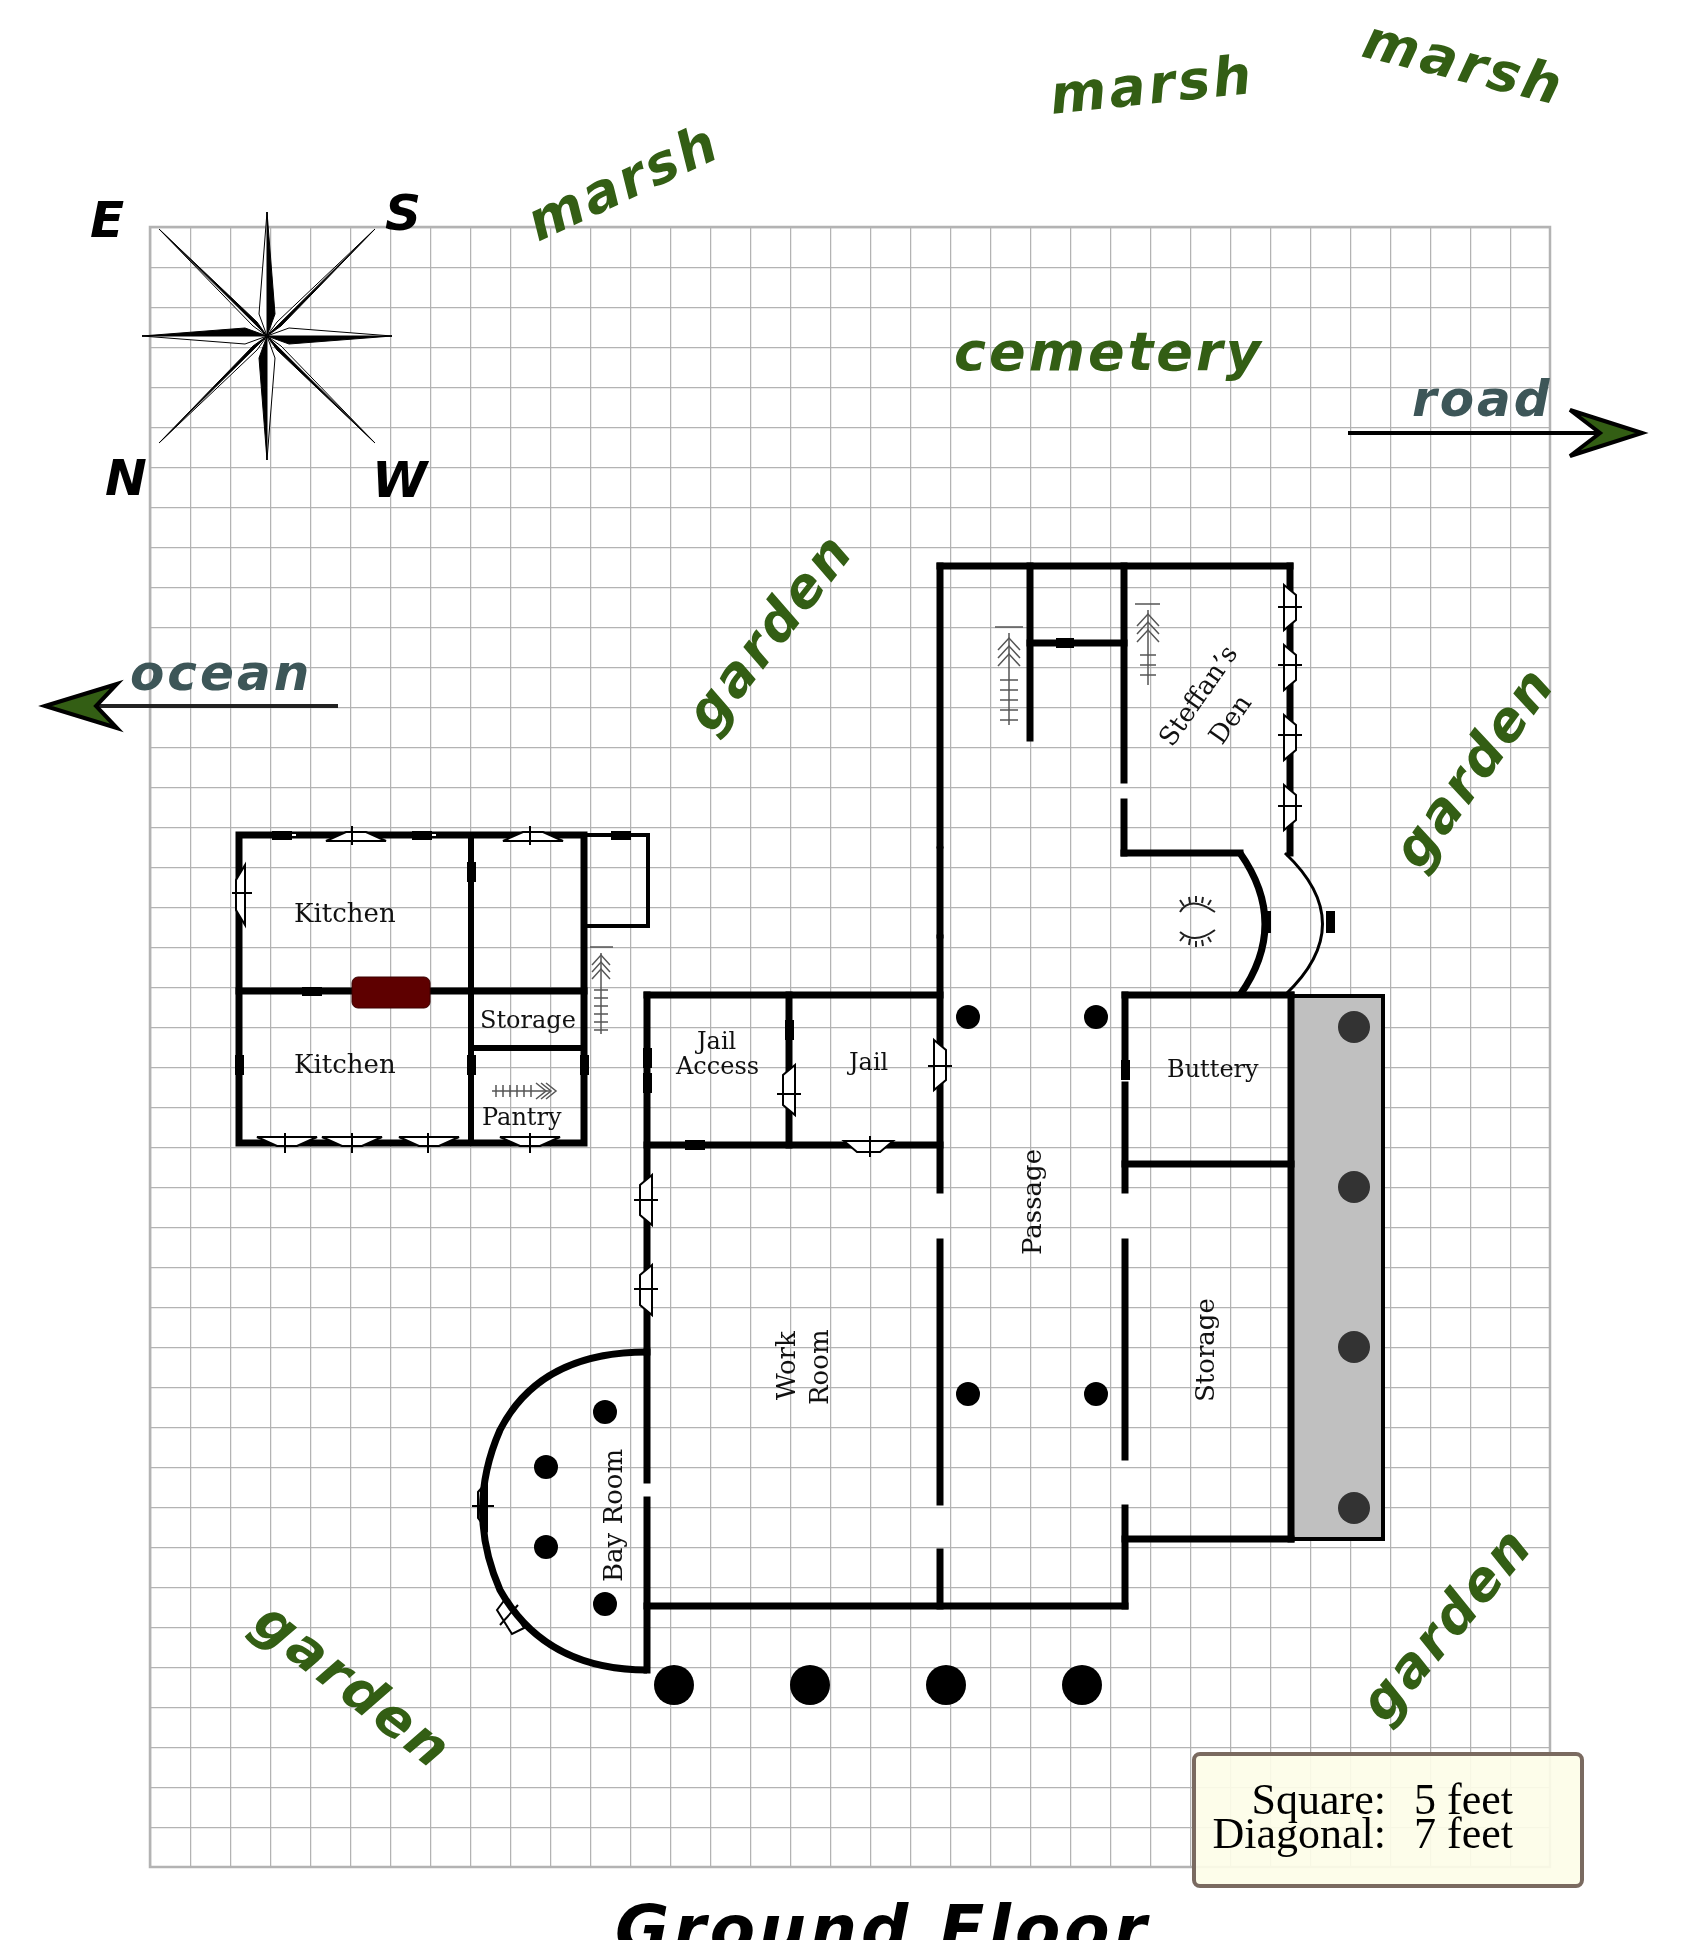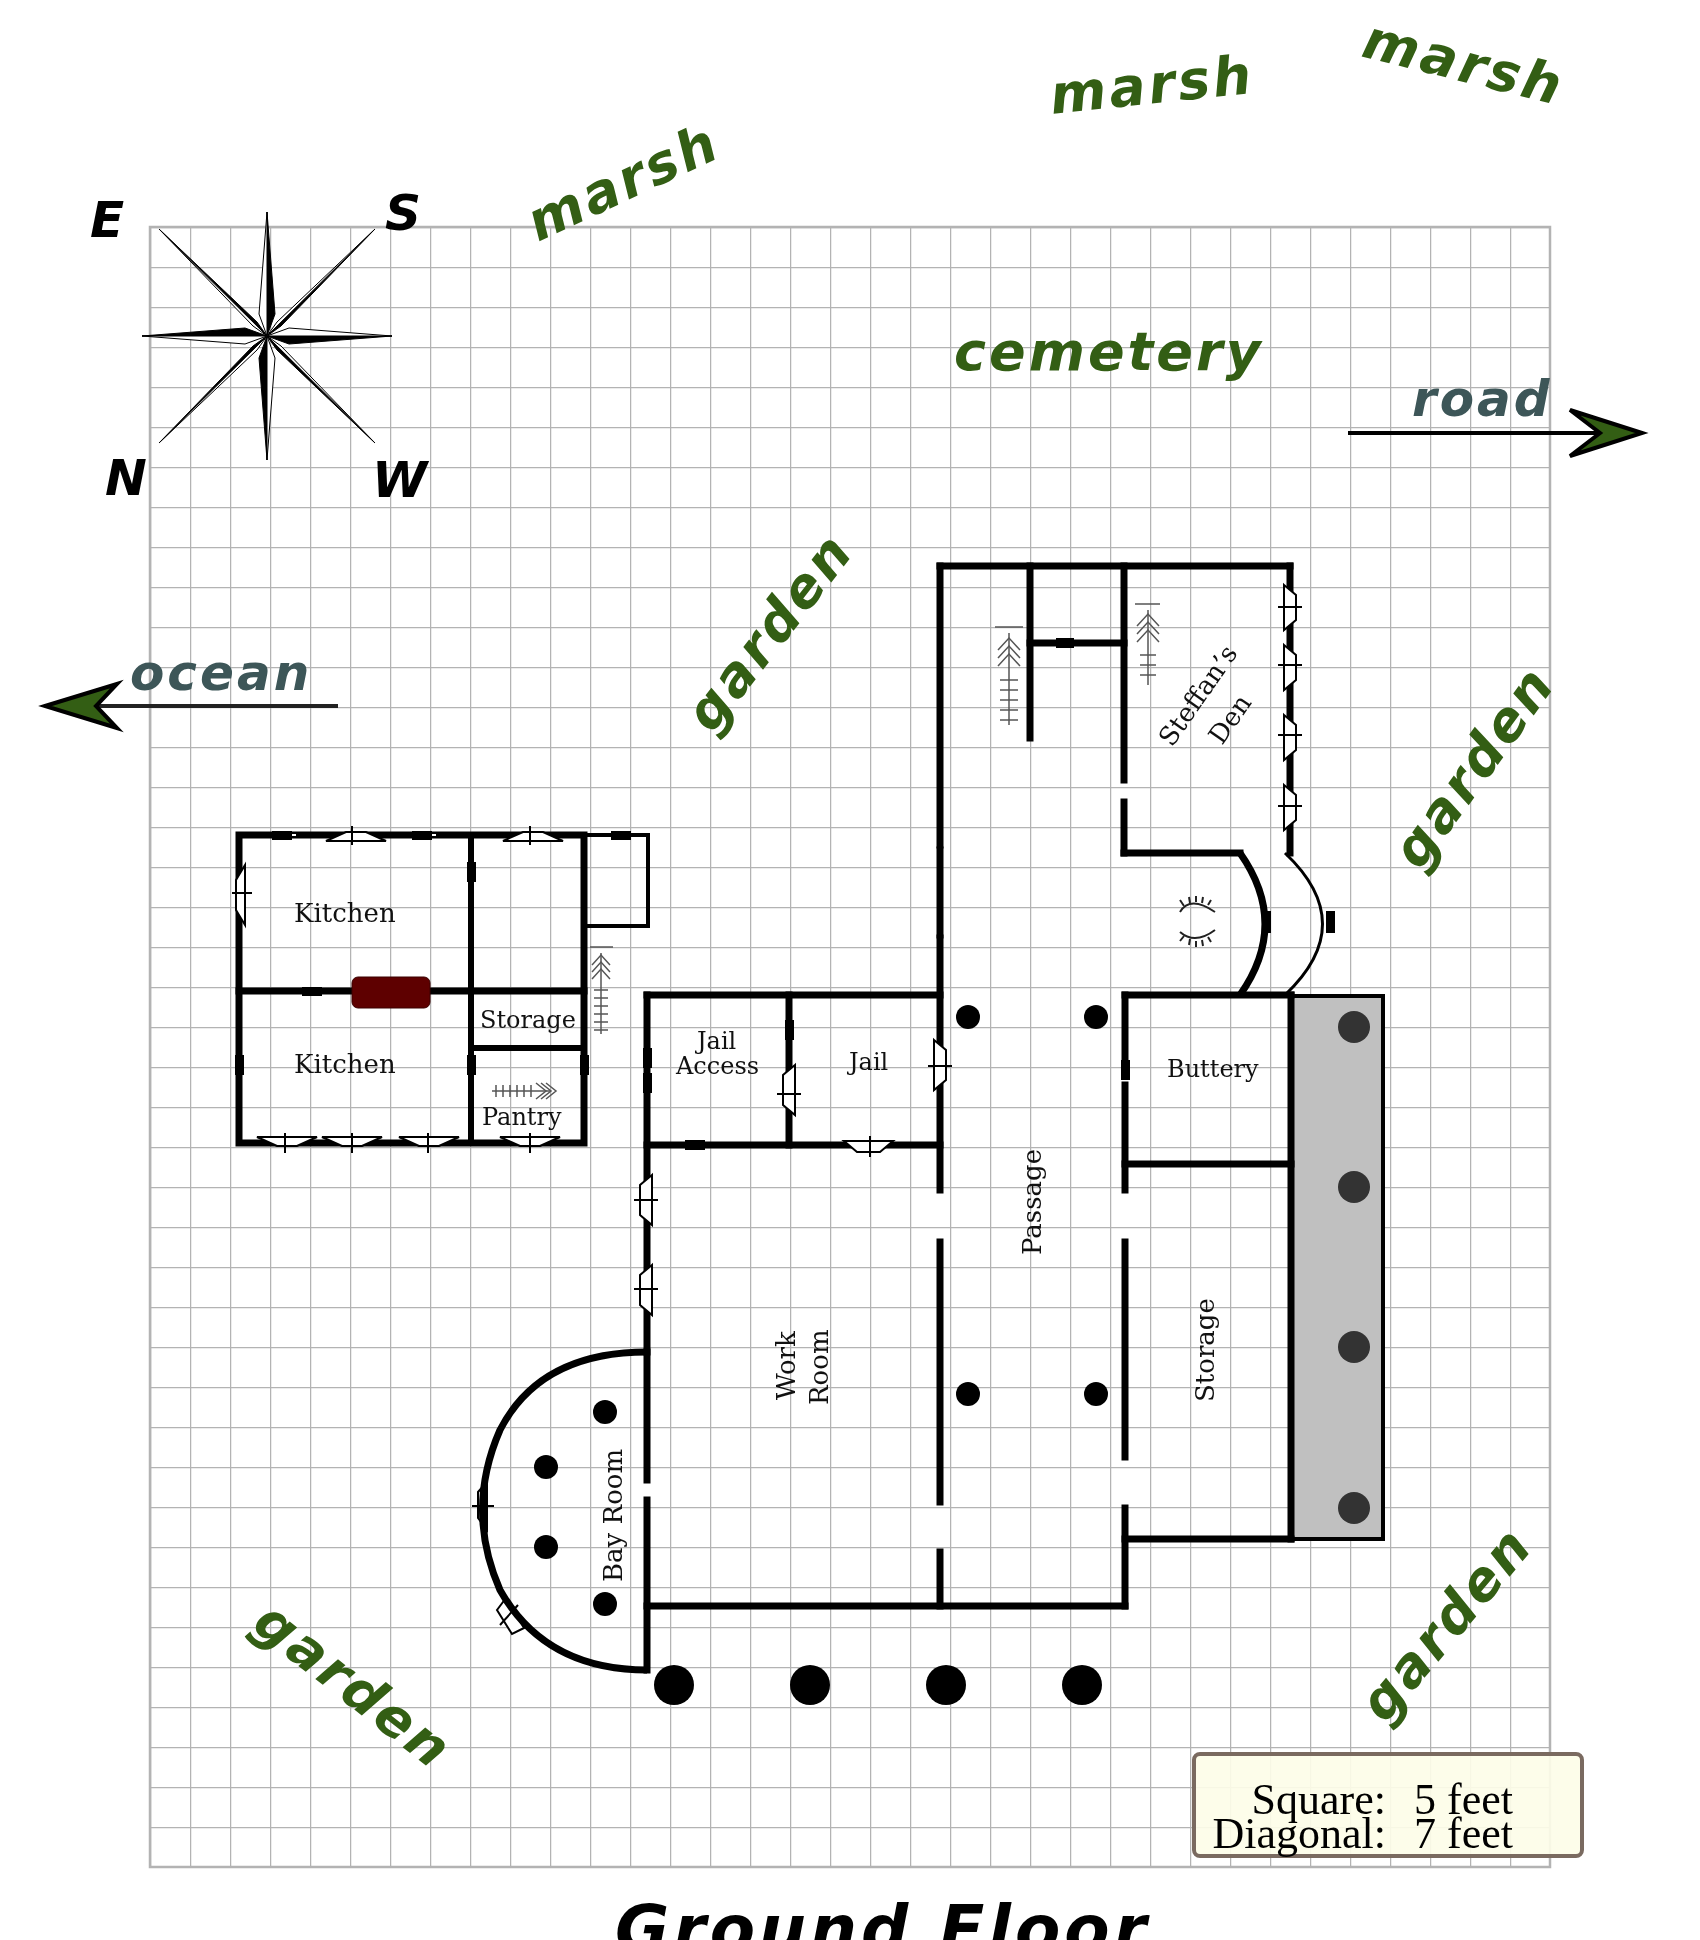--- a/index.html
+++ b/index.html
@@ -5,21 +5,21 @@
   html, body { margin: 0; padding: 0; background: #ffffff; }
   body { width: 1700px; height: 1940px; position: relative; overflow: hidden; font-family: "DejaVu Serif", serif; }
   #map { position: absolute; left: 0; top: 0; width: 1700px; height: 1940px; }
   .room-label { font-family: "DejaVu Serif", serif; font-size: 26px; fill: #111; }
   .room-label-sm { font-family: "DejaVu Serif", serif; font-size: 24px; fill: #111; }
   .terrain { font-family: "DejaVu Sans", sans-serif; font-weight: bold; font-style: italic; font-size: 54px; fill: #335e14; letter-spacing: 3px; }
   .terrain-dir { font-family: "DejaVu Sans", sans-serif; font-weight: bold; font-style: italic; font-size: 50px; fill: #3d5658; letter-spacing: 3px; }
   .compass-letter { font-family: "DejaVu Sans", sans-serif; font-weight: bold; font-style: italic; font-size: 50px; fill: #000; }
   .title { font-family: "DejaVu Sans", sans-serif; font-weight: bold; font-style: italic; font-size: 66px; fill: #000; letter-spacing: 4px; }
   .legend {
-    position: absolute; left: 1192px; top: 1752px; width: 392px; height: 106px;
+    position: absolute; left: 1192px; top: 1752px; width: 392px; height: 136px;
     background: rgba(253,253,232,0.92); border: 4px solid #7a6a60; border-radius: 8px;
     box-sizing: border-box;
   }
   .legend-row { position: absolute; right: 36px; font-family: "Liberation Serif", serif; font-size: 44px; color: #000; white-space: nowrap; }
   .legend-row .k { display: inline-block; text-align: right; }
   .legend-row .v { display: inline-block; width: 130px; text-align: left; margin-left: 28px; }
 </style>
 </head>
 <body>
 

